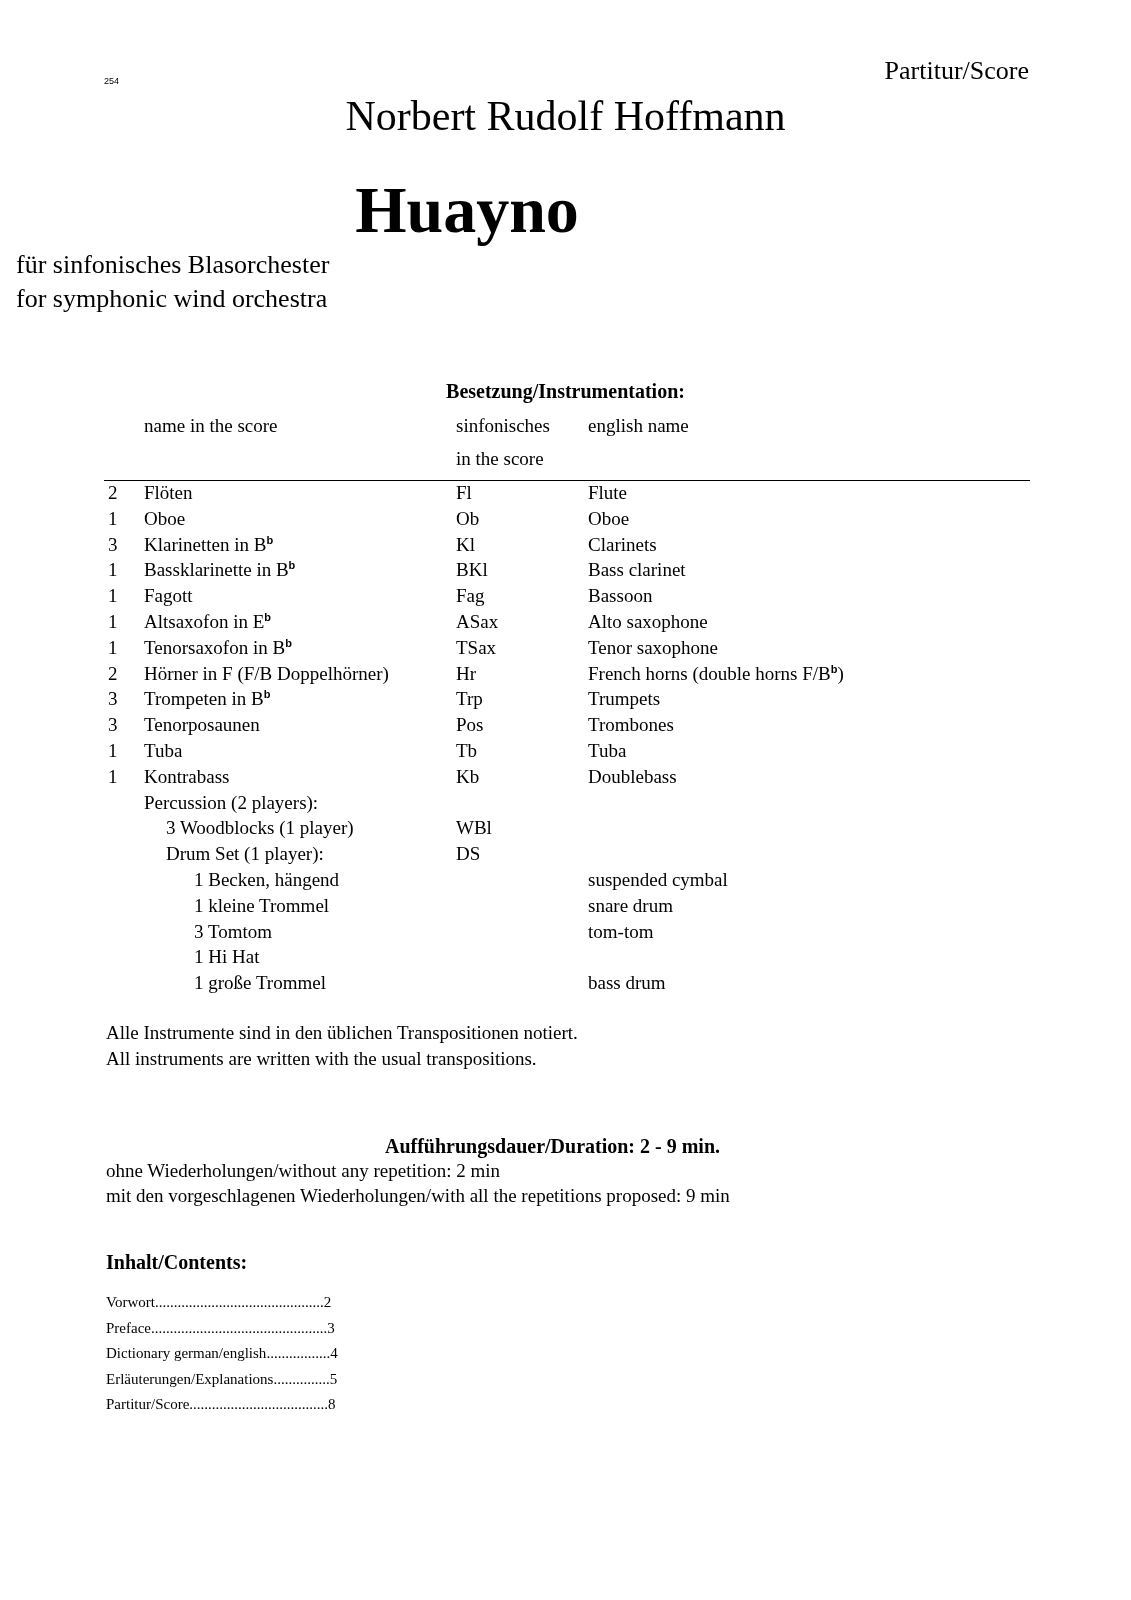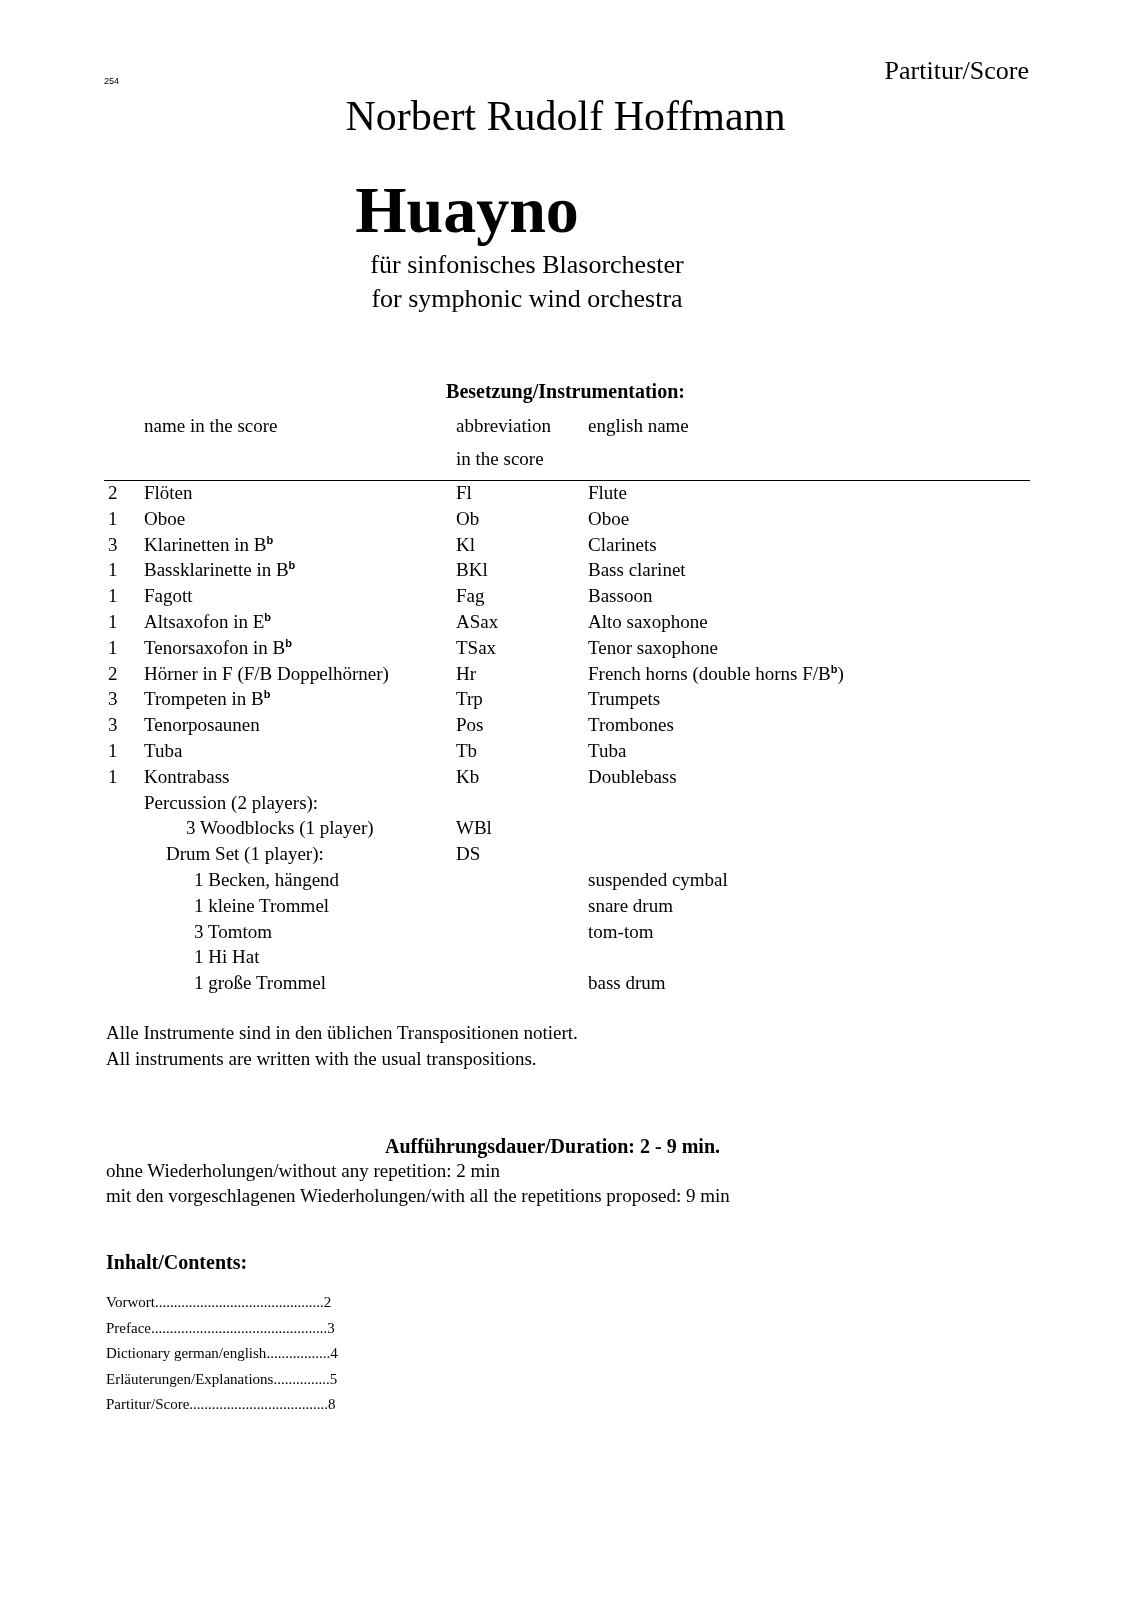--- a/index.html
+++ b/index.html
@@ -3,21 +3,21 @@
 <meta charset="utf-8">
 <style>
   html, body { margin: 0; padding: 0; background: #ffffff; }
   body { width: 1131px; height: 1600px; position: relative; overflow: hidden;
          font-family: "Liberation Serif", "DejaVu Serif", serif; color: #000; }
   .abs { position: absolute; }
   .pagenum { left: 104px; top: 76px; font-family: "Liberation Sans", sans-serif; font-size: 9px; }
   .header-right { right: 102px; top: 56px; font-size: 26px; }
   .composer { left: 0; width: 1131px; top: 92px; text-align: center; font-size: 42px; font-weight: normal; }
   .title { left: 0; width: 934px; top: 172px; text-align: center; font-size: 66px; font-weight: bold; }
-  .subtitle { left: 8px; width: 1038px; text-align: center; font-size: 26px; }
+  .subtitle { left: 16px; width: 1038px; font-size: 26px; }
   .sub1 { top: 250px; }
   .sub2 { top: 284px; }
   .section-head { left: 0; width: 1131px; top: 380px; text-align: center; font-size: 20px; font-weight: bold; }
 
   .tbl { left: 0; top: 0; width: 1131px; font-size: 19px; }
   .col-num { position: absolute; left: 108px; }
   .col-name { position: absolute; left: 144px; }
   .col-abbr { position: absolute; left: 456px; }
   .col-eng { position: absolute; left: 588px; }
   .row { position: absolute; left: 0; width: 1131px; height: 26px; }
@@ -37,21 +37,21 @@
 <div class="abs composer">Norbert Rudolf Hoffmann</div>
 <div class="abs title">Huayno</div>
 <div class="abs subtitle sub1">für sinfonisches Blasorchester</div>
 <div class="abs subtitle sub2">for symphonic wind orchestra</div>
 
 <div class="abs section-head">Besetzung/Instrumentation:</div>
 
 <div class="abs tbl">
   <div class="row" style="top:415px;">
     <span class="col-name">name in the score</span>
-    <span class="col-abbr">abbreviation</span>
+    <span class="col-abbr">sinfonisches</span>
     <span class="col-eng">english name</span>
   </div>
   <div class="row" style="top:448px;">
     <span class="col-abbr">in the score</span>
   </div>
   <div id="inst-rows">
       <div class="row" style="top: 482px;">
         <span class="col-num">2</span>
         <span class="col-name"><span>Flöten</span><sup></sup></span>
         <span class="col-abbr">Fl</span>
@@ -122,21 +122,21 @@
         <span class="col-name"><span>Kontrabass</span><sup></sup></span>
         <span class="col-abbr">Kb</span>
         <span class="col-eng"><span>Doublebass</span><sup></sup><span></span></span>
       </div>
     </div>
   <div id="perc-rows">
       <div class="row" style="top: 791.6px;">
         <span class="col-name">Percussion (2 players):</span>
       </div>
       <div class="row" style="top: 817.4px;">
-        <span style="position:absolute;left:166px;margin-left:20px;">3 Woodblocks (1 player)</span>
+        <span style="position:absolute;left:166px;">3 Woodblocks (1 player)</span>
         <span class="col-abbr">WBl</span>
         <span class="col-eng"></span>
       </div>
       <div class="row" style="top: 843.2px;">
         <span style="position:absolute;left:166px;">Drum Set (1 player):</span>
         <span class="col-abbr">DS</span>
         <span class="col-eng"></span>
       </div>
       <div class="row" style="top: 869px; padding-left: 17px;">
         <span style="position:absolute;left:194px;">1 Becken, hängend</span>

